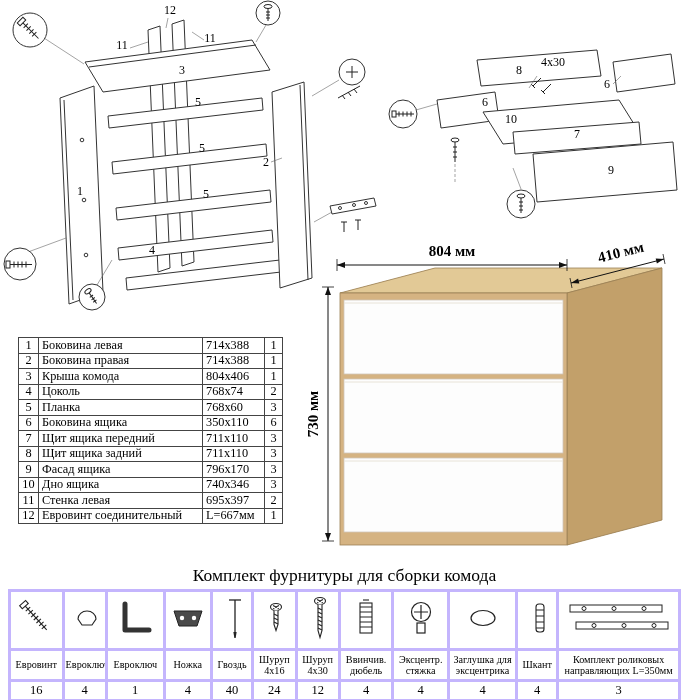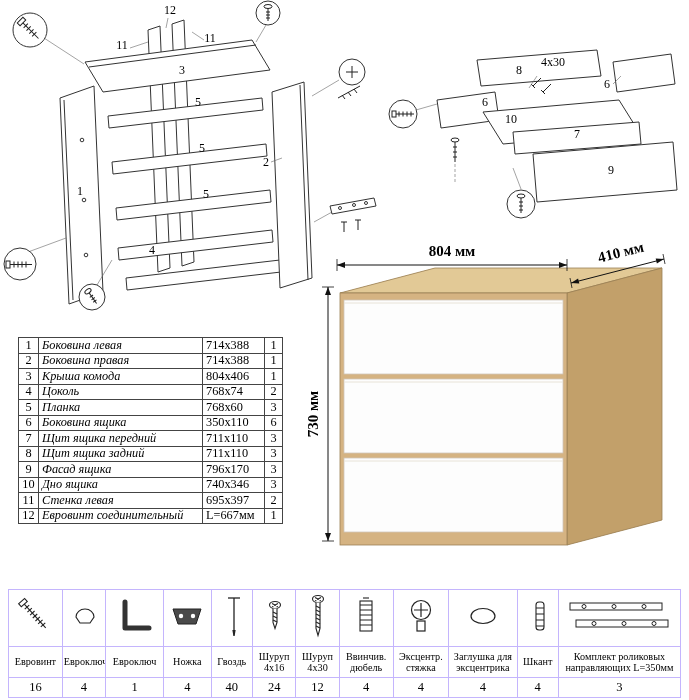--- a/index.html
+++ b/index.html
@@ -19,27 +19,27 @@
   .dim{ font-size:15px; font-weight:bold; }
   .dg{ stroke:#333; fill:none; stroke-width:1; }
   .panel{ fill:#fff; stroke:#333; stroke-width:1; }
   .lead{ stroke:#666; stroke-width:.6; fill:none; }
   .callout{ fill:#fff; stroke:#333; stroke-width:1; }
   .hw{ stroke:#222; stroke-width:1; fill:none; }
 
   .parts-table{ position:absolute; left:18px; top:337px; border-collapse:collapse; font-size:12.3px; }
   .parts-table td{ border:1px solid #444; padding:0 3px; height:15.5px; line-height:1.02; white-space:nowrap; }
   .col-num{ text-align:center; width:20px; }
-  .col-name{ width:164px;font-style:italic; }
+  .col-name{ width:164px; }
   .col-size{ width:62px; }
   .col-qty{ text-align:center; width:18px; }
 
   .hw-title{ position:absolute; left:0; top:565px; width:689px; text-align:center; font-size:17.5px; }
   .hw-table{ position:absolute; left:8px; top:589px; width:673px; border-collapse:collapse; table-layout:fixed; }
-  .hw-table td{ border:1px solid #c4b5fd; text-align:center; vertical-align:middle; overflow:hidden; }
+  .hw-table td{ border:3px solid #c4b5fd; text-align:center; vertical-align:middle; overflow:hidden; }
   .hw-icon-cell{ height:56px; }
   .hw-label-cell{ height:31px; font-size:10.2px; line-height:1.08; padding:1px; }
   .hw-qty-cell{ height:20px; font-size:12.5px;font-family:Liberation Serif, serif; }
 </style>
 </head>
 <body>
 
 <div class="page">
 
   <svg class="carcass-svg" width="385" height="335" viewBox="0 0 385 335">
@@ -346,20 +346,21 @@
     <g>
       <line x1="20" y1="44" x2="20" y2="298" stroke="#111" stroke-width="1"></line>
       <polygon points="20,44 17,52 23,52" fill="#111"></polygon>
       <polygon points="20,298 17,290 23,290" fill="#111"></polygon>
       <line x1="14" y1="44" x2="26" y2="44" stroke="#111" stroke-width="0.8"></line>
       <line x1="14" y1="298" x2="26" y2="298" stroke="#111" stroke-width="0.8"></line>
       <text class="dim" x="10" y="171" text-anchor="middle" transform="rotate(-90 10 171)">730 мм</text>
     </g>
   </svg>
 
+  <div class="hw-title">Комплект фурнитуры для сборки комода</div>
   <table class="hw-table">
     <tbody>
       <tr>
           <td class="hw-icon-cell" style="width: 52px;"><svg width="44" height="52" viewBox="0 0 44 52">
               <g stroke="#222" stroke-width="1.1" fill="none" transform="rotate(-42 22 26)">
                 <rect x="18" y="6" width="8" height="4" fill="#fff"></rect>
                 <line x1="22" y1="10" x2="22" y2="42"></line>
                 <path d="M19 14 h6 M19 18 h6 M19 22 h6 M19 26 h6 M19 30 h6 M19 34 h6 M19 38 h6"></path>
               </g>
             </svg></td>

